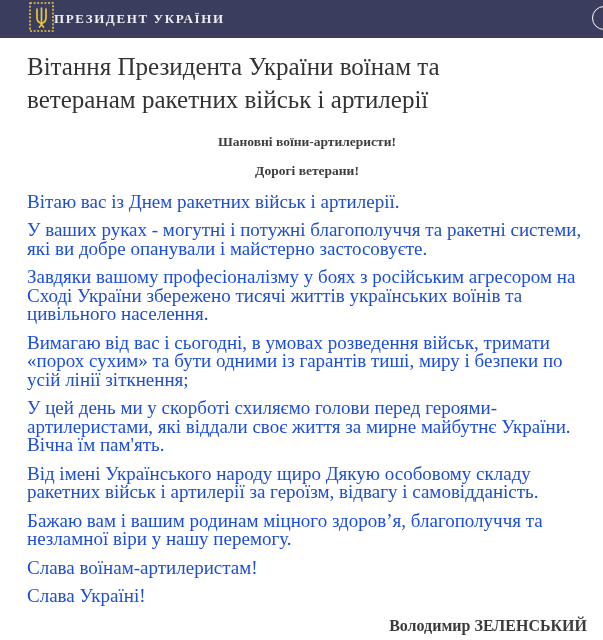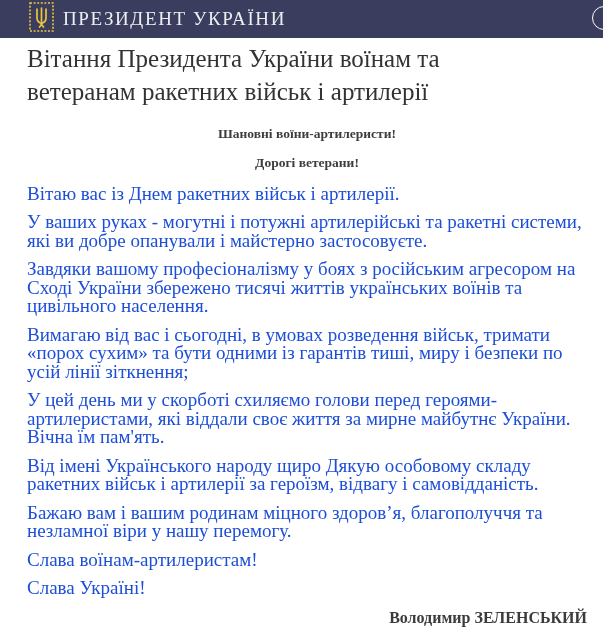--- a/index.html
+++ b/index.html
@@ -19,41 +19,41 @@
     overflow: hidden;
   }
   .logo-wrap {
     margin-left: 29px;
     width: 25px; height: 30px;
     display: flex; align-items: center; justify-content: center;
     cursor: pointer;
     flex: 0 0 auto;
   }
   .site-title {
-    margin-left: 9px;
     color: #eceef2;
-    font-size: 19px;
+    font-size: 13px;
     letter-spacing: 1.6px;
-    font-weight: 400;
+    font-weight: 700;
     cursor: pointer;
     white-space: nowrap;
   }
   .search-btn {
     position: absolute;
     right: -13px;
     top: 6px;
     width: 24px; height: 24px;
     border: 1.5px solid #ffffff;
     border-radius: 50%;
     background: transparent;
     cursor: pointer;
   }
   
   .article {
     padding: 4px 16px 0 27px;
+    margin-top: 8px;
   }
   .article-title {
     font-size: 25px;
     line-height: 33px;
     font-weight: 400;
     color: #333333;
     max-width: 470px;
   }
   .date-row {
     display: flex;
@@ -125,21 +125,21 @@
   <h1 class="article-title">Вітання Президента України воїнам та ветеранам ракетних військ і артилерії</h1>
 
 
   <div class="salutations">
       <p class="salutation">Шановні воїни-артилеристи!</p>
       <p class="salutation">Дорогі ветерани!</p>
     </div>
 
   <div class="body-paragraphs">
       <p class="para">Вітаю вас із Днем ракетних військ і артилерії.</p>
-      <p class="para">У ваших руках - могутні і потужні артилерійські та ракетні системи, які ви добре опанували і майстерно застосовуєте.</p>
+      <p class="para">У ваших руках - могутні і потужні благополуччя та ракетні системи, які ви добре опанували і майстерно застосовуєте.</p>
       <p class="para">Завдяки вашому професіоналізму у боях з російським агресором на Сході України збережено тисячі життів українських воїнів та цивільного населення.</p>
       <p class="para">Вимагаю від вас і сьогодні, в умовах розведення військ, тримати «порох сухим» та бути одними із гарантів тиші, миру і безпеки по усій лінії зіткнення;</p>
       <p class="para">У цей день ми у скорботі схиляємо голови перед героями- артилеристами, які віддали своє життя за мирне майбутнє України. Вічна їм пам'ять.</p>
       <p class="para">Від імені Українського народу щиро Дякую особовому складу ракетних військ і артилерії за героїзм, відвагу і самовідданість.</p>
       <p class="para">Бажаю вам і вашим родинам міцного здоров’я, благополуччя та незламної віри у нашу перемогу.</p>
       <p class="para">Слава воїнам-артилеристам!</p>
       <p class="para">Слава Україні!</p>
     </div>
 
   <div class="signature">Володимир ЗЕЛЕНСЬКИЙ</div>

